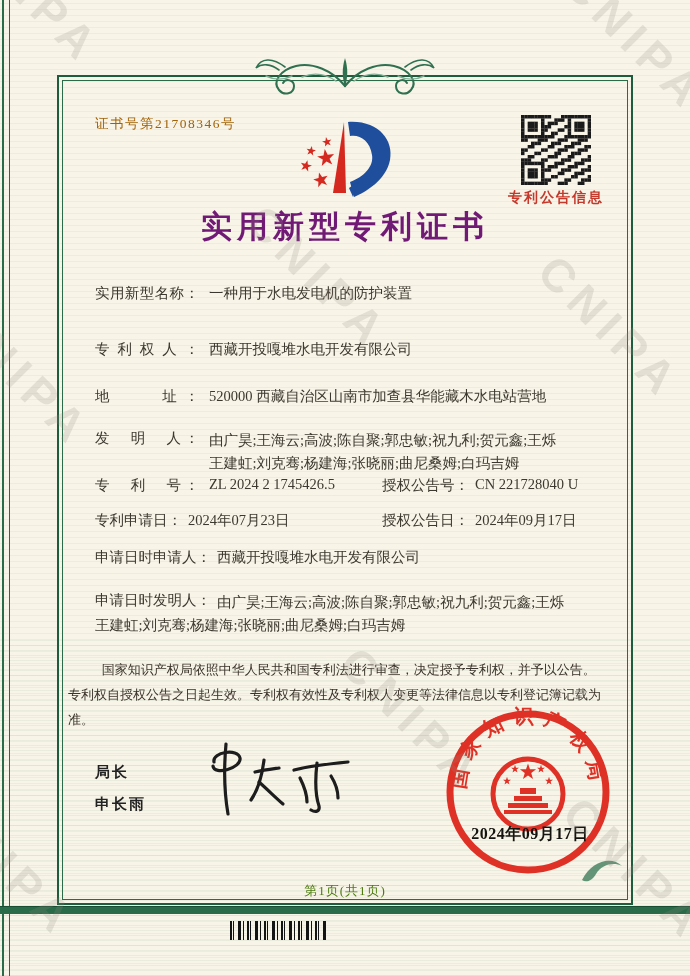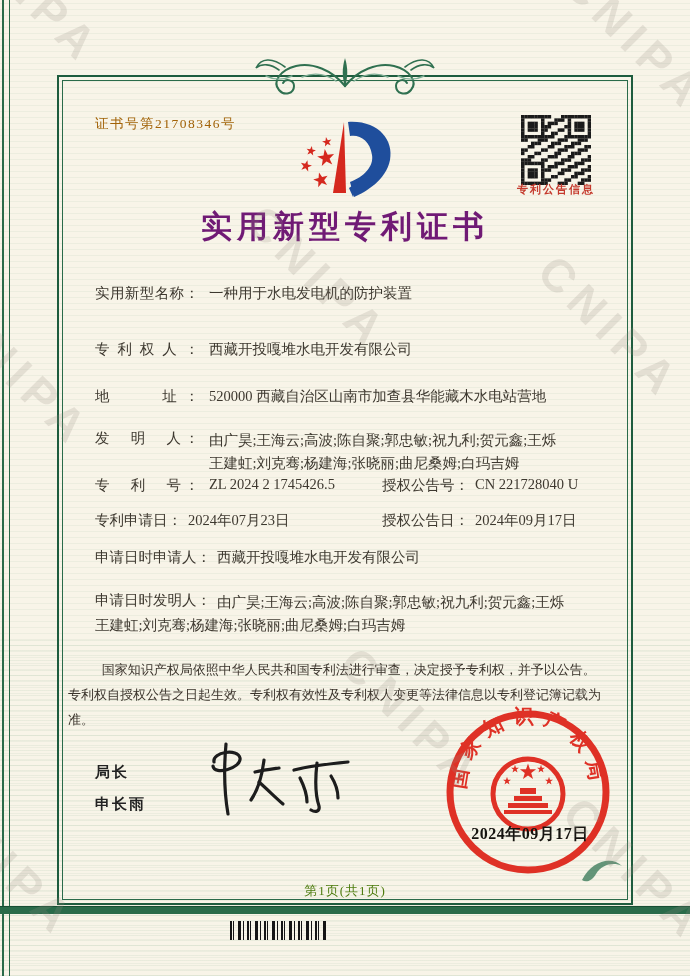--- a/index.html
+++ b/index.html
@@ -30,22 +30,22 @@
   .barcode{position:absolute;left:230px;top:921px;width:97px;height:19px;z-index:2;
     background:repeating-linear-gradient(90deg,#141414 0 2px,transparent 2px 3px,#141414 3px 4px,transparent 4px 8px,#141414 8px 11px,transparent 11px 13px,#141414 13px 14px,transparent 14px 17px);}
   
   .wm{position:absolute;z-index:5;font-family:"Liberation Sans","DejaVu Sans",sans-serif;
     font-weight:bold;font-size:46px;letter-spacing:8px;color:rgba(148,142,128,0.20);
     transform:rotate(45deg);pointer-events:none;white-space:nowrap;}
   
   .cert-no{position:absolute;left:95px;top:115px;z-index:3;font-size:13.5px;letter-spacing:1.5px;color:#a16207;}
   .logo{position:absolute;left:266px;top:110px;z-index:3;}
   .qr{position:absolute;left:521px;top:115px;z-index:3;}
-  .qr-caption{position:absolute;left:506px;top:182px;width:100px;z-index:3;text-align:center;
-    font-size:11px;letter-spacing:2px;color:#c4392c;font-weight:bold;}
+  .qr-caption{position:absolute;left:506px;top:189px;width:100px;z-index:3;text-align:center;
+    font-size:14px;letter-spacing:2px;color:#c4392c;font-weight:bold;}
   .title{position:absolute;left:0;right:0;top:206px;z-index:3;text-align:center;
     font-size:31px;font-weight:bold;letter-spacing:5px;color:#701a75;}
   
   .row{position:absolute;left:95px;z-index:3;font-size:14.5px;white-space:nowrap;color:#3d382f;}
   .row.r-right{left:382px;}
   .lbl{display:inline-block;width:104px;text-align:justify;text-align-last:justify;vertical-align:top;}
   .val{margin-left:10px;display:inline-block;vertical-align:top;}
   .val2{margin-left:6px;margin-top:16px;}
   .vlines{line-height:22.5px;}
   .lbl-n{display:inline-block;vertical-align:top;}

